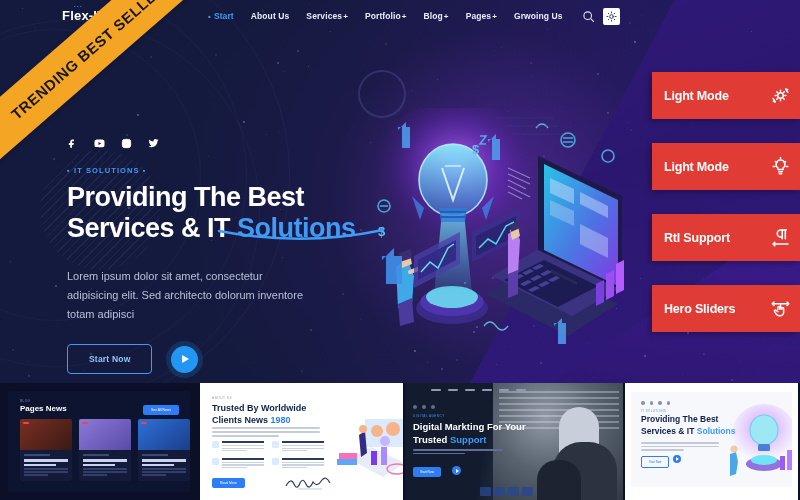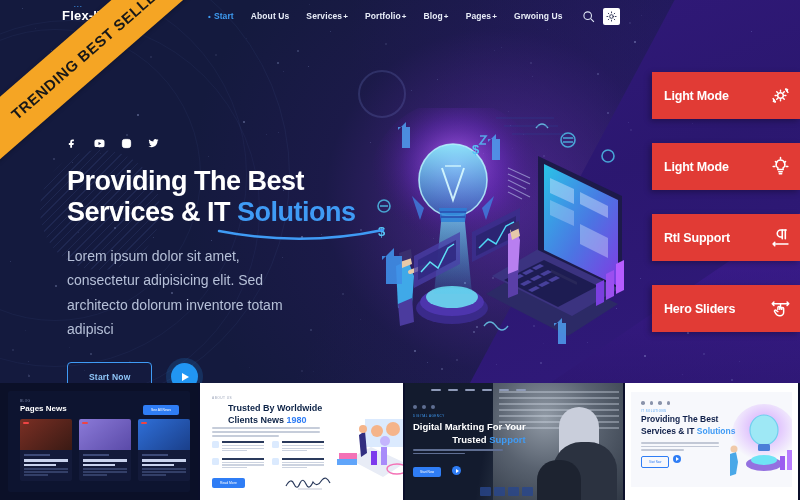--- a/index.html
+++ b/index.html
@@ -61,21 +61,21 @@
   .ribbon span { color:#181818; font-size:15px; font-weight:bold; letter-spacing:.6px; white-space:nowrap; }
 
   
   .copy { position:absolute; left:67px; top:138px; width:330px; z-index:20; }
   .socials { display:flex; gap:16px; margin-bottom:17px; }
   .socials svg { width:11px; height:11px; fill:#fff; display:block; }
   .eyebrow { color:#3f9bf5; font-size:7.5px; font-weight:bold; letter-spacing:1.1px; margin-bottom:7px; }
   .h1 { color:#fff; font-size:27px; line-height:1.16; font-weight:bold; letter-spacing:-.5px; }
   .h1 .accent { color:#3f9bf5; position:relative; }
   .underline { position:absolute; left:150px; top:89px; width:170px; height:16px; }
-  .sub { color:#b6c0d8; font-size:14px; line-height:1.75; margin-top:15px; width:245px; }
+  .sub { color:#b6c0d8; font-size:11px; line-height:1.75; margin-top:22px; width:245px; }
   .cta { display:flex; align-items:center; gap:19px; margin-top:20px; }
   .btn-outline { border:1px solid #3f9bf5; color:#8fc6f8; font-size:8.5px; font-weight:bold;
                  padding:9px 21px; border-radius:4px; background:transparent; letter-spacing:.2px; }
   .play { width:27px; height:27px; border-radius:50%; background:#2196f3; display:flex;
           align-items:center; justify-content:center; box-shadow:0 0 0 5px rgba(33,150,243,.18); }
   .play i { width:0; height:0; border-left:7px solid #fff; border-top:4.5px solid transparent;
             border-bottom:4.5px solid transparent; margin-left:2px; }
 
   
   .illus { position:absolute; left:368px; top:108px; width:262px; height:265px; z-index:15; }
@@ -85,21 +85,21 @@
   .feat { background:#e13b35; height:47px; margin-bottom:24px; display:flex; align-items:center;
           justify-content:space-between; padding:0 9px 0 12px; box-shadow:-2px 2px 6px rgba(0,0,0,.3); }
   .feat span { color:#fff; font-size:12.5px; font-weight:bold; letter-spacing:-.2px; white-space:nowrap; }
   .feat svg { width:21px; height:21px; flex:none; }
 
   
   .strip { position:absolute; left:0; top:383px; width:800px; height:117px; display:flex; background:#0b0f2a; }
   .thumb { position:relative; height:117px; overflow:hidden; border-right:2px solid #0b0f2a; }
   .t1 { width:200px; background:#0b1028; }
   .t2 { width:205px; background:#fff; }
-  .t3 { width:220px; background:#000000;text-align:right; }
+  .t3 { width:220px; background:#000000; }
   .t4 { width:173px; background:#fff; border-right:none; }
 
   
   .t1-in { position:absolute; left:8px; top:8px; right:8px; bottom:8px; background:#0d1430; border-radius:2px; }
   .t1-lbl { position:absolute; left:12px; top:8px; color:#7a86a8; font-size:3.2px; letter-spacing:.4px; }
   .t1-h { position:absolute; left:12px; top:13px; color:#fff; font-size:8px; font-weight:bold; }
   .t1-btn { position:absolute; right:11px; top:14px; background:#2f7df5; color:#fff; font-size:3.4px;
             padding:3px 8px; border-radius:2px; }
   .t1-cards { position:absolute; left:12px; top:28px; display:flex; gap:7px; }
   .nc { width:52px; height:62px; border-radius:2px; overflow:hidden; position:relative; }
@@ -108,21 +108,21 @@
              padding:1px 3px; border-radius:1px; }
   .nc-body { background:#131a3a; height:31px; padding:4px; }
   .nc-meta { height:2px; width:60%; background:#3d4a78; margin-bottom:3px; }
   .nc-t { height:2.5px; background:#c9d3ee; margin-bottom:2px; }
   .nc-t.s { width:72%; }
   .nc-p { height:1.6px; background:#333f68; margin-bottom:1.6px; }
   .nc-p.s { width:55%; }
 
   
   .t2-lbl { position:absolute; left:12px; top:13px; color:#9aa3b8; font-size:3.2px; letter-spacing:.5px; }
-  .t2-h { position:absolute; left:28px; top:19px; color:#0d2347; font-size:9px; font-weight:bold; line-height:1.35; }
+  .t2-h { position:absolute; left:12px; top:19px; color:#0d2347; font-size:9px; font-weight:bold; line-height:1.35; }
   .t2-h .yr { color:#2f7df5; }
   .t2-p { position:absolute; left:12px; top:44px; width:108px; }
   .t2-p i { display:block; height:1.8px; background:#c6cdda; margin-bottom:2.4px; border-radius:1px; }
   .t2-p i.s { width:62%; }
   .t2-f { position:absolute; left:12px; top:58px; display:grid; grid-template-columns:52px 52px; gap:5px 8px; }
   .t2f { display:flex; gap:3px; }
   .t2f .ic { width:7px; height:7px; background:#dbeafe; border-radius:1.5px; flex:none; }
   .t2f .tx { flex:1; }
   .t2f .tx b { display:block; height:2.4px; background:#2a3a5c; margin-bottom:1.8px; }
   .t2f .tx i { display:block; height:1.3px; background:#ccd3e0; margin-bottom:1.2px; }
@@ -501,20 +501,23 @@
               <circle cx="12" cy="12" r="4"></circle>
               <circle cx="17.5" cy="6.5" r="1.3" fill="#fff" stroke="none"></circle>
             </svg>
           </a>
         <a href="#">
           <svg viewBox="0 0 24 24">
               <path d="M23 4.5a9 9 0 0 1-2.6.7 4.5 4.5 0 0 0 2-2.5 9 9 0 0 1-2.9 1.1 4.5 4.5 0 0 0-7.7 4.1A12.8 12.8 0 0 1 2.5 3.2a4.5 4.5 0 0 0 1.4 6 4.4 4.4 0 0 1-2-.6 4.5 4.5 0 0 0 3.6 4.4 4.5 4.5 0 0 1-2 .1 4.5 4.5 0 0 0 4.2 3.1A9 9 0 0 1 1 18.1a12.7 12.7 0 0 0 6.9 2c8.3 0 12.8-6.9 12.8-12.8v-.6A9.2 9.2 0 0 0 23 4.5z"></path>
             </svg>
           </a>
       </div>
+      <div class="eyebrow">
+        <span>▪</span> <span>IT SOLUTIONS</span> <span>▪</span>
+      </div>
       <h1 class="h1">
         <span>Providing The Best</span><br>
         <span>Services &amp; IT </span><span class="accent">Solutions</span>
       </h1>
       <svg class="underline" viewBox="0 0 170 16">
         <path d="M2 4 Q85 20 166 3" fill="none" stroke="#3f9bf5" stroke-width="2.4" stroke-linecap="round"></path>
       </svg>
       <p class="sub">Lorem ipsum dolor sit amet, consectetur adipisicing elit. Sed architecto dolorum inventore totam adipisci</p>
       <div class="cta">
         <button class="btn-outline">Start Now</button>

